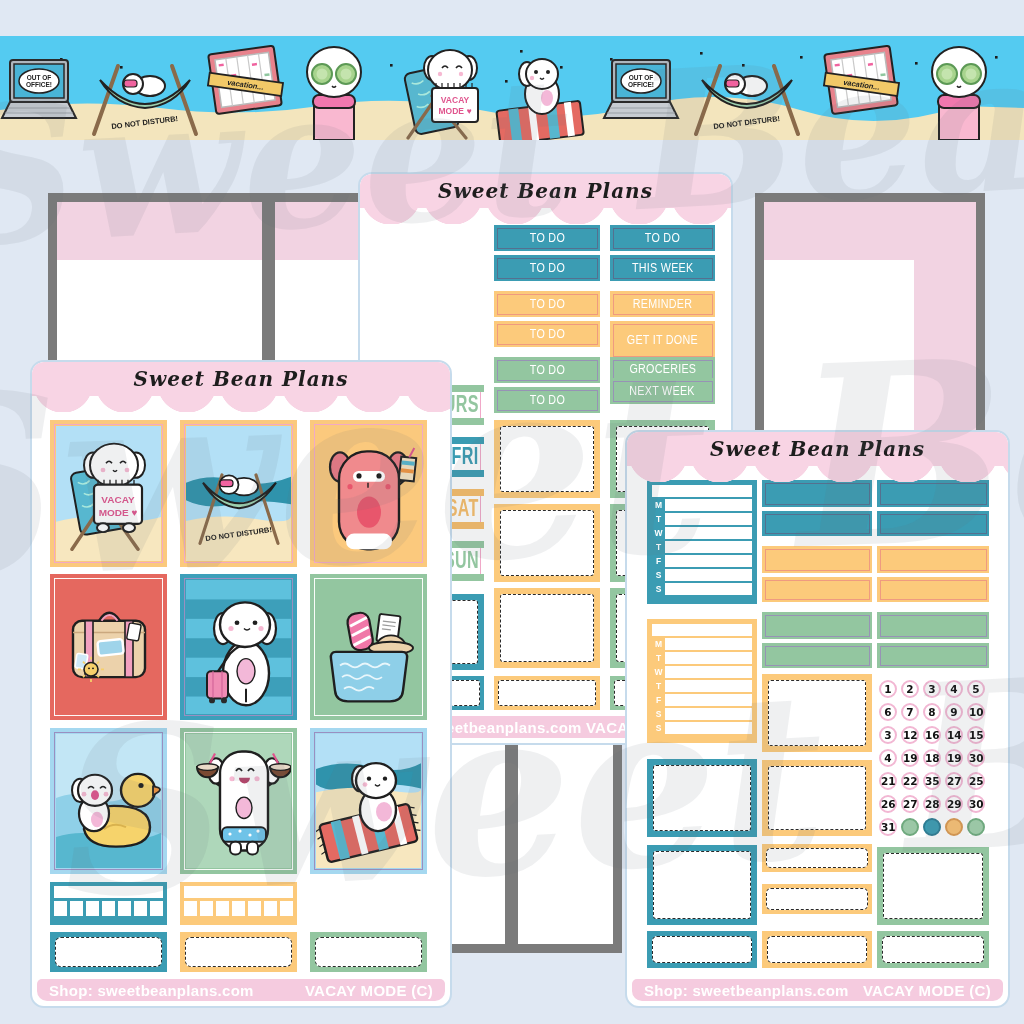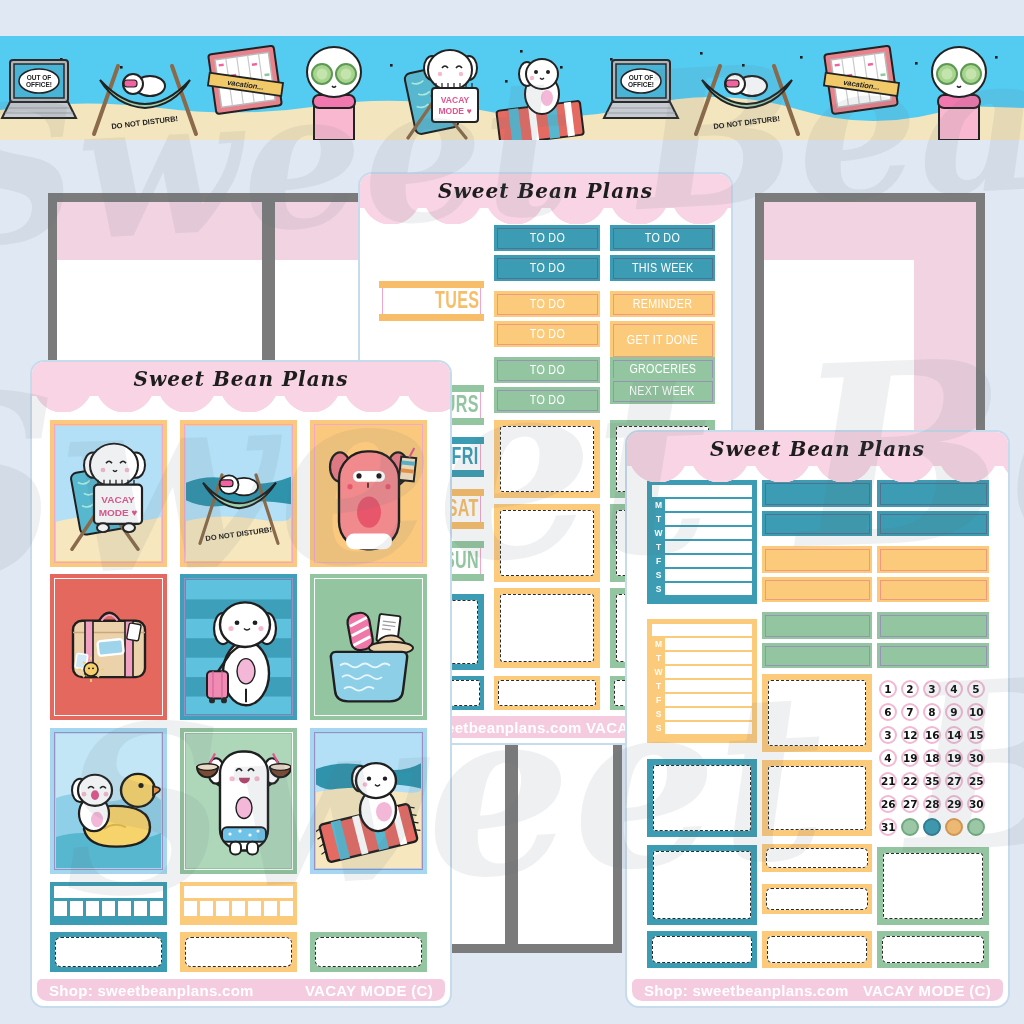--- a/index.html
+++ b/index.html
@@ -226,25 +226,20 @@
   </div>
 
   <section class="sheet" id="sheet-mid">
     <div class="scallop">
       <div class="band"></div>
         <div class="bumps"></div>
       <div class="title">Sweet Bean Plans</div>
     </div>
 
     <div class="col" style="left:19px;width:105px">
-      <div class="datecover dc-yellow" style="top:107px">
-          <div class="tb"></div>
-          <div class="bb"></div>
-          <span class="day">TUES</span>
-        </div>
       <div class="datecover dc-green" style="top:211px">
           <div class="tb"></div>
           <div class="bb"></div>
           <span class="day">THURS</span>
         </div>
       <div class="datecover dc-teal" style="top:263px">
           <div class="tb"></div>
           <div class="bb"></div>
           <span class="day">FRI</span>
         </div>

